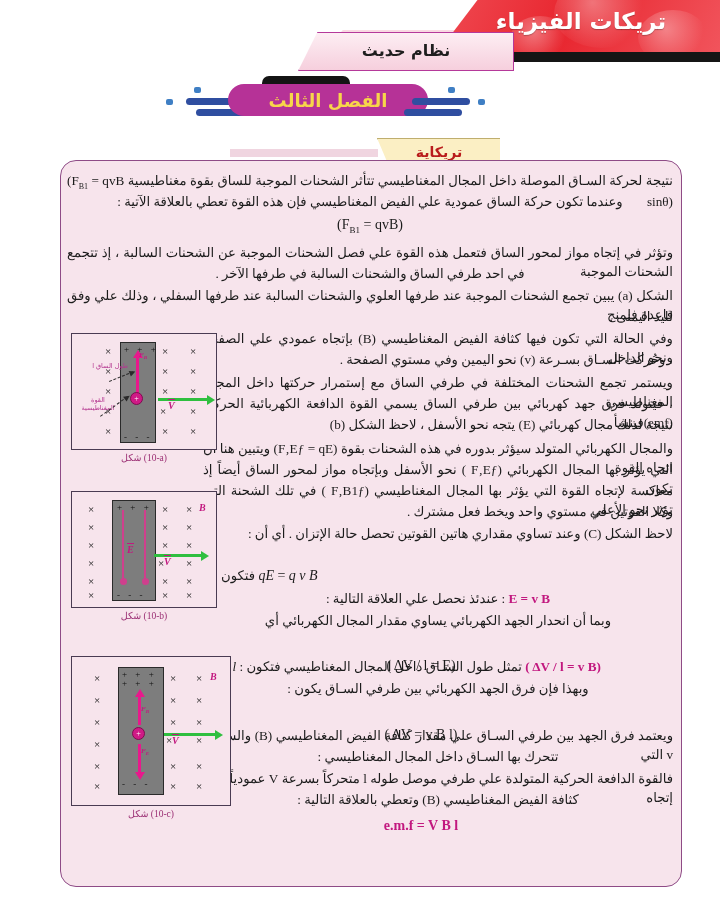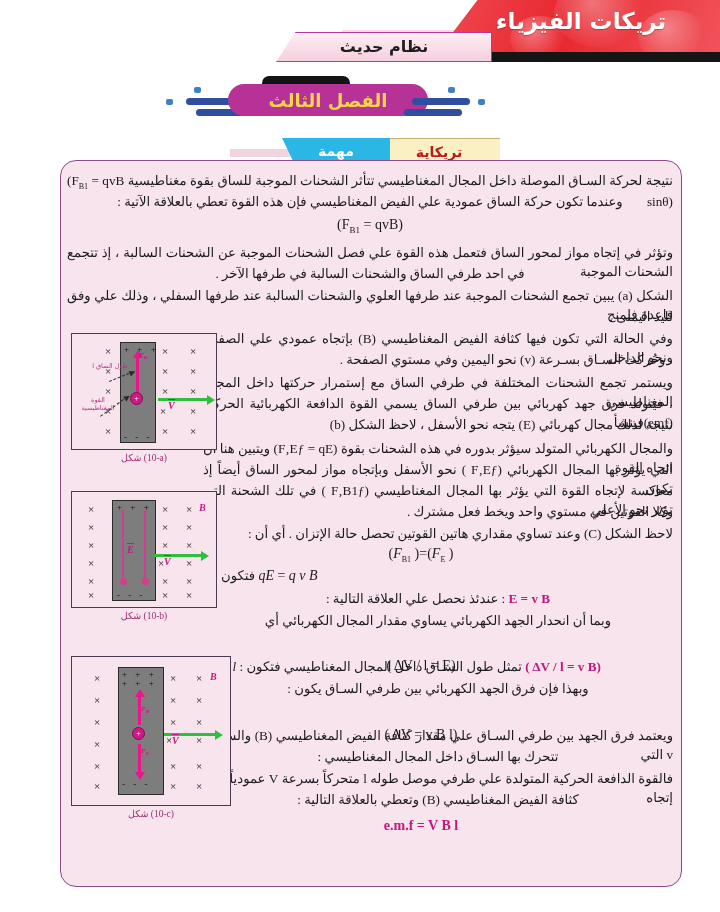--- a/index.html
+++ b/index.html
@@ -27,21 +27,21 @@
   .hdr-red .b3{width:60px;height:46px;right:150px;top:16px;}
   .hdr-pinkstrip{position:absolute;right:166px;top:30px;width:240px;height:34px;
       background:#f9d9e2;
       clip-path:polygon(12% 0%,100% 0%,88% 100%,0% 100%);}
   .brand{position:absolute;right:14px;top:8px;width:250px;text-align:center;
       font-family:"DejaVu Sans","Liberation Sans",sans-serif;
       font-weight:bold;font-size:23px;color:#ffffff;letter-spacing:1px;
       text-shadow:0 1px 1px rgba(0,0,0,.25);z-index:5;}
 
   
-  .systag{position:absolute;right:228px;top:32px;width:216px;height:30px;z-index:6;}
+  .systag{position:absolute;right:206px;top:32px;width:216px;height:39px;z-index:6;}
   .systag .bg{position:absolute;inset:0;
       background:linear-gradient(180deg,#fdeef3 0%,#f6cfdd 100%);
       border:1.5px solid #b5399a;
       clip-path:polygon(9% 0%,100% 0%,100% 100%,0% 100%);}
   .systag span{position:absolute;inset:0;display:flex;align-items:center;justify-content:center;
       font-family:"DejaVu Sans","Liberation Sans",sans-serif;
       font-weight:bold;font-size:16px;color:#1e1e1e;padding-bottom:2px;}
 
   
   .chapter{position:absolute;left:0;top:76px;width:720px;height:48px;}
@@ -152,23 +152,20 @@
   <div class="dash" style="left:404px;top:33px;width:58px;height:7px;"></div>
   <div class="dot" style="left:478px;top:23px;width:7px;height:6px;"></div>
   <div class="dot" style="left:448px;top:11px;width:7px;height:6px;"></div>
 </div>
 
 <div class="tabs">
   <div class="tab-rail"></div>
   <div class="tab-base tab-cream">
     <span>تريكاية</span>
   </div>
-  <div class="tab-base tab-blue">
-    <span>مهمة</span>
-  </div>
 </div>
 
 <div class="box">
 
   <div class="txt" style="right:8px;top:10px;width:606px;">
     <span>نتيجة لحركة السـاق الموصلة داخل المجال المغناطيسي تتأثر الشحنات الموجبة للساق بقوة مغناطيسية</span>
     <span class="eq" dir="ltr">(F<sub style="font-size:8px">B1</sub> = qvB sinθ)</span>
   </div>
   <div class="txt" style="right:8px;top:31px;width:606px;text-align:center;">وعندما تكون حركة الساق عمودية علي الفيض المغناطيسي فإن هذه القوة تعطي بالعلاقة الآتية :</div>
   <div class="txt ctr" style="right:8px;top:54px;width:606px;font-size:14px;">
@@ -185,23 +182,20 @@
   <div class="txt" style="right:8px;top:212px;width:470px;">ويستمر تجمع الشحنات المختلفة في طرفي الساق مع إستمرار حركتها داخل المجال المغناطيسي</div>
   <div class="txt" style="right:8px;top:233px;width:470px;">، فيتولد فرق جهد كهربائي بين طرفي الساق يسمي القوة الدافعة الكهربائية الحركية (emf)فينشأ</div>
   <div class="txt" style="right:8px;top:254px;width:470px;">نتيجة لذلك مجال كهربائي (E) يتجه نحو الأسفل ، لاحظ الشكل (b)</div>
 
   <div class="txt" style="right:8px;top:278px;width:470px;">والمجال الكهربائي المتولد سيؤثر بدوره في هذه الشحنات بقوة (F‚Eƒ = qE) ويتبين هنا ان اتجاه القوة</div>
   <div class="txt" style="right:8px;top:299px;width:470px;">التي يؤثر بها المجال الكهربائي (F‚Eƒ ) نحو الأسفل وبإتجاه مواز لمحور الساق أيضاً إذ تكون</div>
   <div class="txt" style="right:8px;top:320px;width:470px;">معاكسة لإتجاه القوة التي يؤثر بها المجال المغناطيسي (F‚B1ƒ ) في تلك الشحنة التي تؤثر نحو الأعلي</div>
   <div class="txt" style="right:8px;top:341px;width:470px;">وكلا القوتين في مستوي واحد ويخط فعل مشترك .</div>
   <div class="txt" style="right:8px;top:363px;width:470px;text-align:right;">لاحظ الشكل (C) وعند تساوي مقداري هاتين القوتين تحصل حالة الإتزان . أي أن :</div>
 
-  <div class="txt ctr" style="right:60px;top:383px;width:400px;font-size:14px;">
-    (<i>F</i><sub style="font-size:8px">B1</sub> )=(<i>F</i><sub style="font-size:8px">E</sub> )
-  </div>
   <div class="txt" style="right:130px;top:405px;width:330px;text-align:left;">
     <span class="eq" dir="ltr" style="font-size:14px;"><i>qE</i> = <i>q v B</i></span>
     <span>فتكون</span>
   </div>
   <div class="txt" style="right:8px;top:428px;width:470px;text-align:center;">
     <span class="mag eq" dir="ltr">E = v B</span>
     <span> : </span>
     <span>عندئذ نحصل علي العلاقة التالية :</span>
   </div>
   <div class="txt" style="right:8px;top:450px;width:470px;text-align:center;">وبما أن انحدار الجهد الكهربائي يساوي مقدار المجال الكهربائي أي</div>

